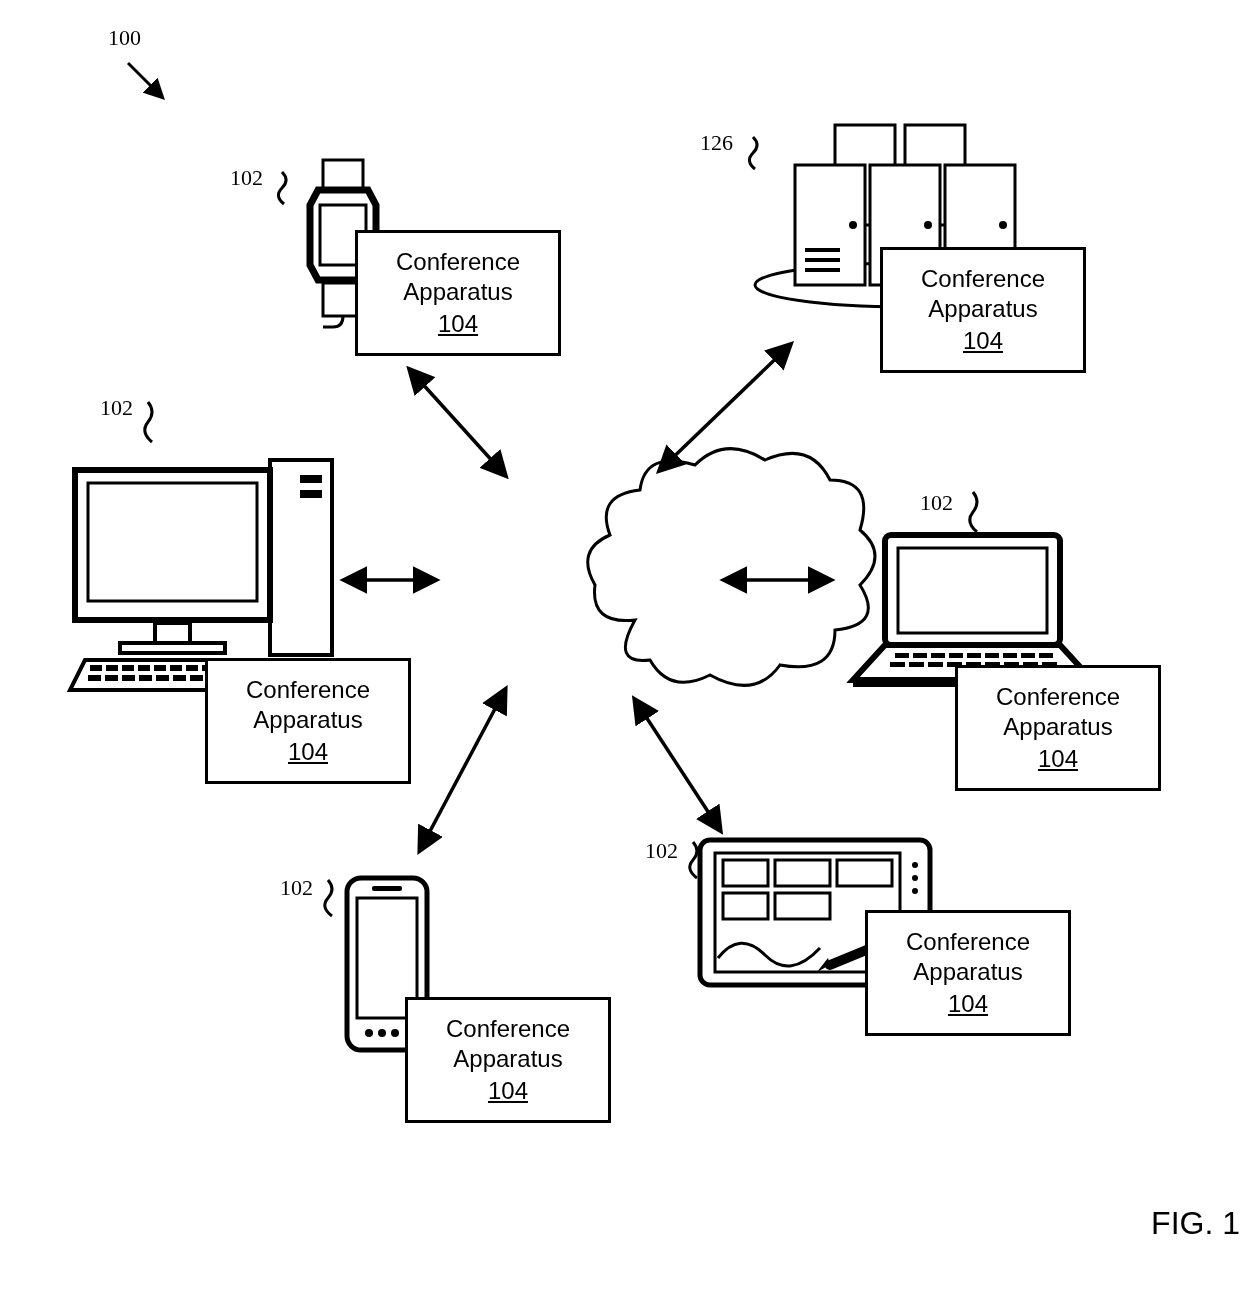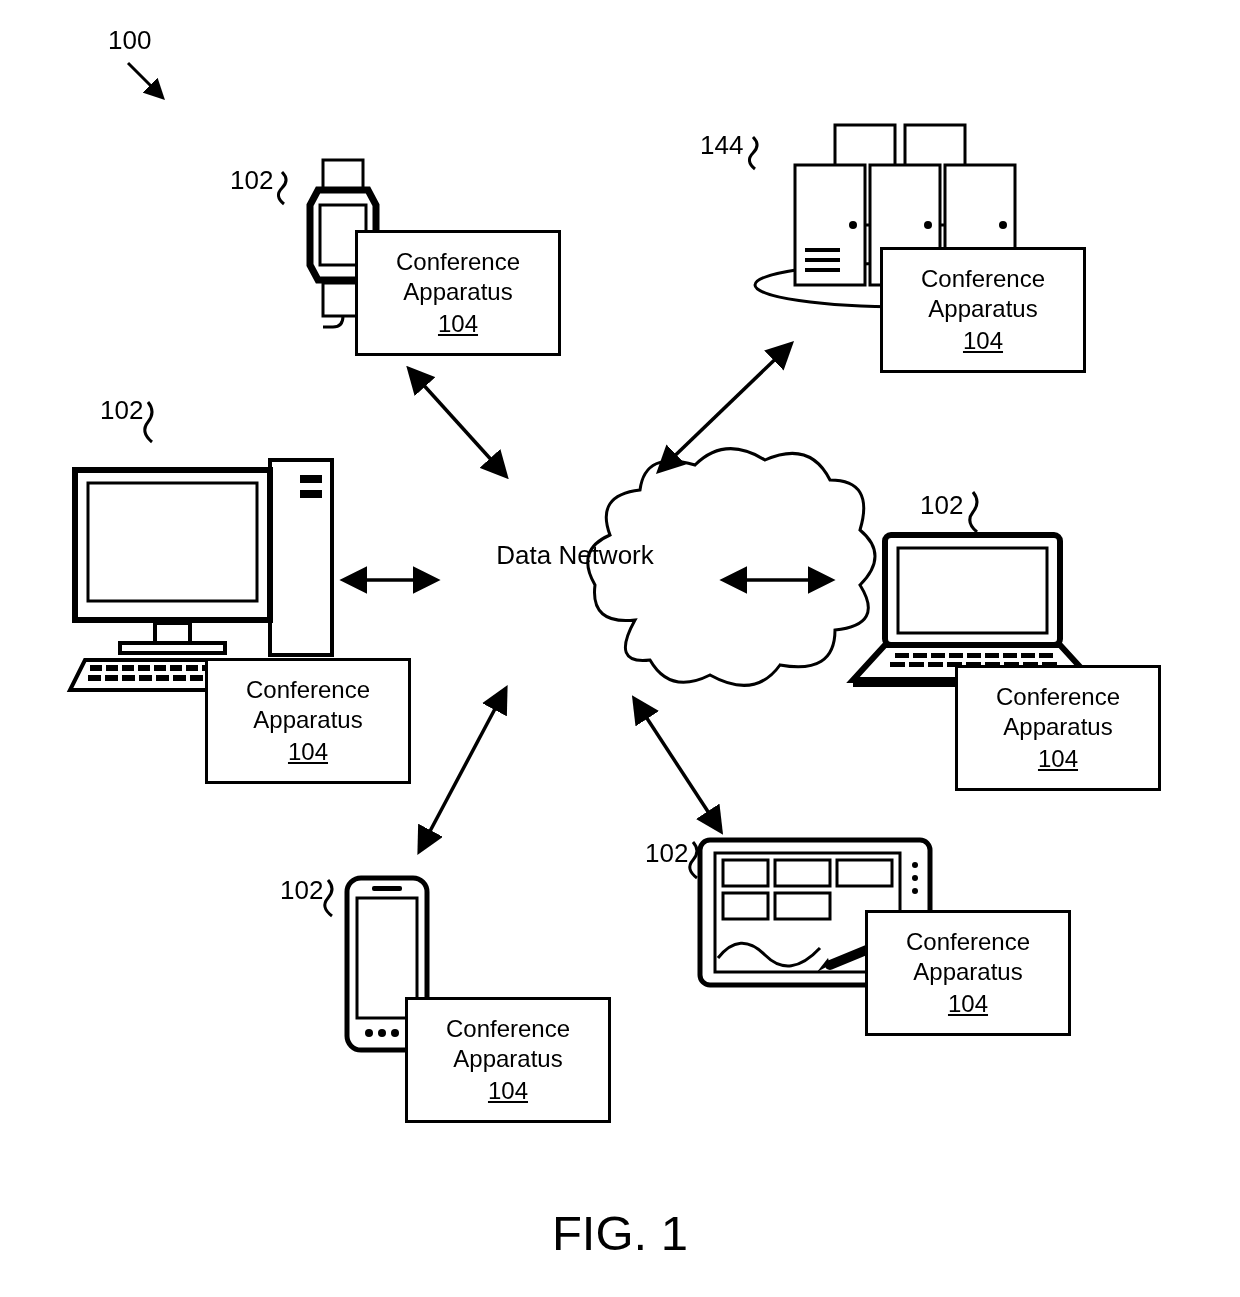--- a/index.html
+++ b/index.html
@@ -11,22 +11,22 @@
     height: 1297px;
     position: relative;
   }
   .stage {
     position: relative;
     width: 1240px;
     height: 1297px;
   }
   .ref-label {
     position: absolute;
-    font-size: 26px;
-    font-family: Liberation Sans, sans-serif;
+    font-size: 22px;
+    font-family: Liberation Serif, serif;
   }
   .box {
     position: absolute;
     background: #fff;
     border: 3px solid #000;
     text-align: center;
     display: flex;
     flex-direction: column;
     justify-content: center;
     align-items: center;
@@ -35,24 +35,24 @@
   }
   .box .title { }
   .box .num { text-decoration: underline; margin-top: 2px; }
   .cloud {
     position: absolute;
     text-align: center;
   }
   .cloud .ctext { position: absolute; width: 100%; text-align: center; font-size: 26px;}
   .fig-caption {
     position: absolute;
-    font-size: 49px;
+    font-size: 32px;
     font-weight: 400;
     left: 0; right: 0;
-    text-align: center;
+    text-align: right;
   }
   svg { position: absolute; }
 </style>
 </head>
 <body>
 
 <div class="stage">
 
   <div class="ref-label" style="left:108px; top:25px;">100</div>
   <svg style="left:120px; top:55px;" width="60" height="60">
@@ -74,21 +74,20 @@
                Q 150 5 190 30
                Q 235 10 255 50
                Q 300 50 285 100
                Q 315 125 285 155
                Q 310 195 260 200
                Q 260 245 205 235
                Q 180 270 135 245
                Q 95 265 75 230
                Q 35 235 60 190 Z" fill="#fff" stroke="#000" stroke-width="3"></path>
     </svg>
-    <div class="ctext" style="top:110px;">Data Network</div>
   </div>
 
   <svg style="left:0; top:0;" width="1240" height="1297">
     <defs>
       <marker id="arrA" viewBox="0 0 10 10" refX="8" refY="5" markerWidth="8" markerHeight="8" orient="auto-start-reverse">
         <path d="M 0 0 L 10 5 L 0 10 z" fill="#000"></path>
       </marker>
       <marker id="arrB" viewBox="0 0 10 10" refX="2" refY="5" markerWidth="8" markerHeight="8" orient="auto">
         <path d="M 10 0 L 0 5 L 10 10 z" fill="#000"></path>
       </marker>
@@ -142,21 +141,21 @@
         <line x1="65" y1="150" x2="100" y2="150"></line>
         <line x1="65" y1="160" x2="100" y2="160"></line>
       <line x1="140" y1="140" x2="175" y2="140"></line>
         <line x1="140" y1="150" x2="175" y2="150"></line>
         <line x1="140" y1="160" x2="175" y2="160"></line>
       <line x1="215" y1="140" x2="250" y2="140"></line>
         <line x1="215" y1="150" x2="250" y2="150"></line>
         <line x1="215" y1="160" x2="250" y2="160"></line>
     </g>
   </svg>
-  <div class="ref-label" style="left:700px; top:130px;">144</div>
+  <div class="ref-label" style="left:700px; top:130px;">126</div>
   <svg style="left:735px; top:135px;" width="40" height="40">
     <path d="M 18 2 Q 26 10 18 18 Q 10 26 20 34" fill="none" stroke="#000" stroke-width="3"></path>
   </svg>
   <div class="box" style="left:880px; top:247px; width:200px; height:120px;">
     <div class="title">Conference Apparatus</div>
     <div class="num">104</div>
   </div>
 
   <svg style="left:60px; top:435px;" width="290" height="260">
 

